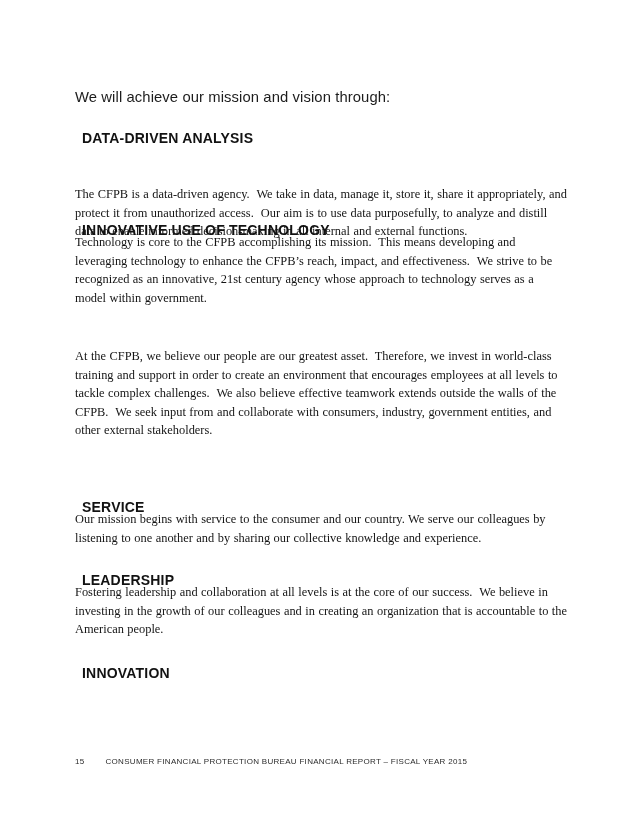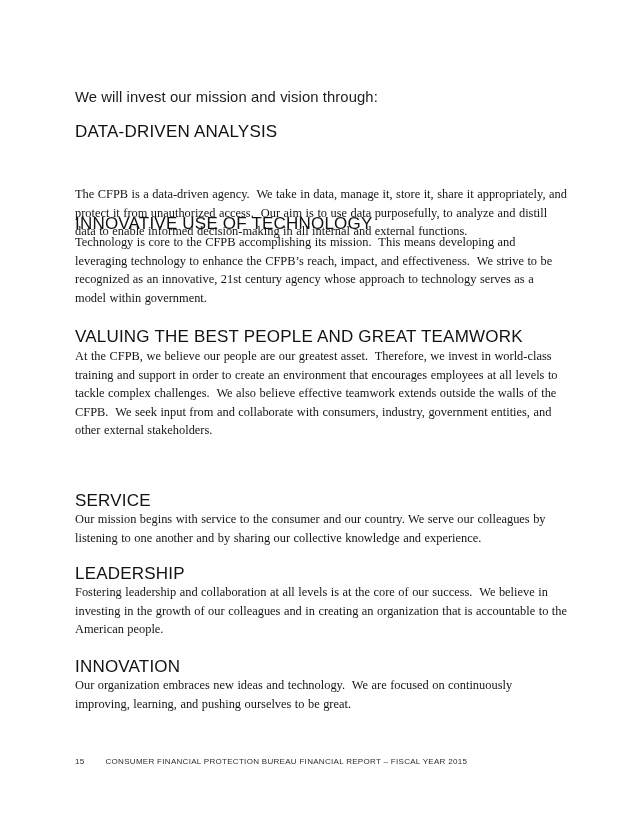--- a/index.html
+++ b/index.html
@@ -17,24 +17,24 @@
     font-family: "Liberation Sans", sans-serif;
     font-weight: 400;
     font-size: 14.8px;
     line-height: 17px;
     color: #1c1c1c;
     letter-spacing: 0.1px;
   }
   .sub {
     position: absolute;
     left: 75px;
-    margin: 0;
+    margin: 7px;
     font-family: "Liberation Sans", sans-serif;
-    font-weight: 400;
-    font-size: 17px;
+    font-weight: 700;
+    font-size: 14px;
     line-height: 13px;
     color: #121212;
     letter-spacing: 0.2px;
   }
   .bodytext {
     position: absolute;
     left: 75px;
     width: 492px;
     margin: 0;
     font-family: "Liberation Serif", serif;
@@ -71,39 +71,37 @@
     color: #2b2b2b;
     letter-spacing: 0.3px;
   }
   .page-footer .num { margin-right: 21px; }
 </style>
 </head>
 <body>
 
 <div class="page">
 
-  <h1 class="h1 pos-h1a">We will invest our mission and vision through:</h1>
+  <h1 class="h1 pos-h1a">We will achieve our mission and vision through:</h1>
 
   <h2 class="sub pos-s1">DATA-DRIVEN ANALYSIS</h2>
   <p class="bodytext pos-p1">The CFPB is a data-driven agency.  We take in data, manage it, store it, share it appropriately, and protect it from unauthorized access.  Our aim is to use data purposefully, to analyze and distill data to enable informed decision-making in all internal and external functions.</p>
 
   <h2 class="sub pos-s2">INNOVATIVE USE OF TECHNOLOGY</h2>
   <p class="bodytext pos-p2">Technology is core to the CFPB accomplishing its mission.  This means developing and leveraging technology to enhance the CFPB’s reach, impact, and effectiveness.  We strive to be recognized as an innovative, 21st century agency whose approach to technology serves as a model within government.</p>
 
-  <h2 class="sub pos-s3">VALUING THE BEST PEOPLE AND GREAT TEAMWORK</h2>
   <p class="bodytext pos-p3">At the CFPB, we believe our people are our greatest asset.  Therefore, we invest in world-class training and support in order to create an environment that encourages employees at all levels to tackle complex challenges.  We also believe effective teamwork extends outside the walls of the CFPB.  We seek input from and collaborate with consumers, industry, government entities, and other external stakeholders.</p>
 
 
   <h2 class="sub pos-s4">SERVICE</h2>
   <p class="bodytext pos-p4">Our mission begins with service to the consumer and our country. We serve our colleagues by listening to one another and by sharing our collective knowledge and experience.</p>
 
   <h2 class="sub pos-s5">LEADERSHIP</h2>
   <p class="bodytext pos-p5">Fostering leadership and collaboration at all levels is at the core of our success.  We believe in investing in the growth of our colleagues and in creating an organization that is accountable to the American people.</p>
 
   <h2 class="sub pos-s6">INNOVATION</h2>
-  <p class="bodytext pos-p6">Our organization embraces new ideas and technology.  We are focused on continuously improving, learning, and pushing ourselves to be great.</p>
 
   <footer class="page-footer">
     <span class="num">15</span>
     <span>CONSUMER FINANCIAL PROTECTION BUREAU FINANCIAL REPORT – FISCAL YEAR 2015</span>
   </footer>
 
 </div>
 
 </body></html>

